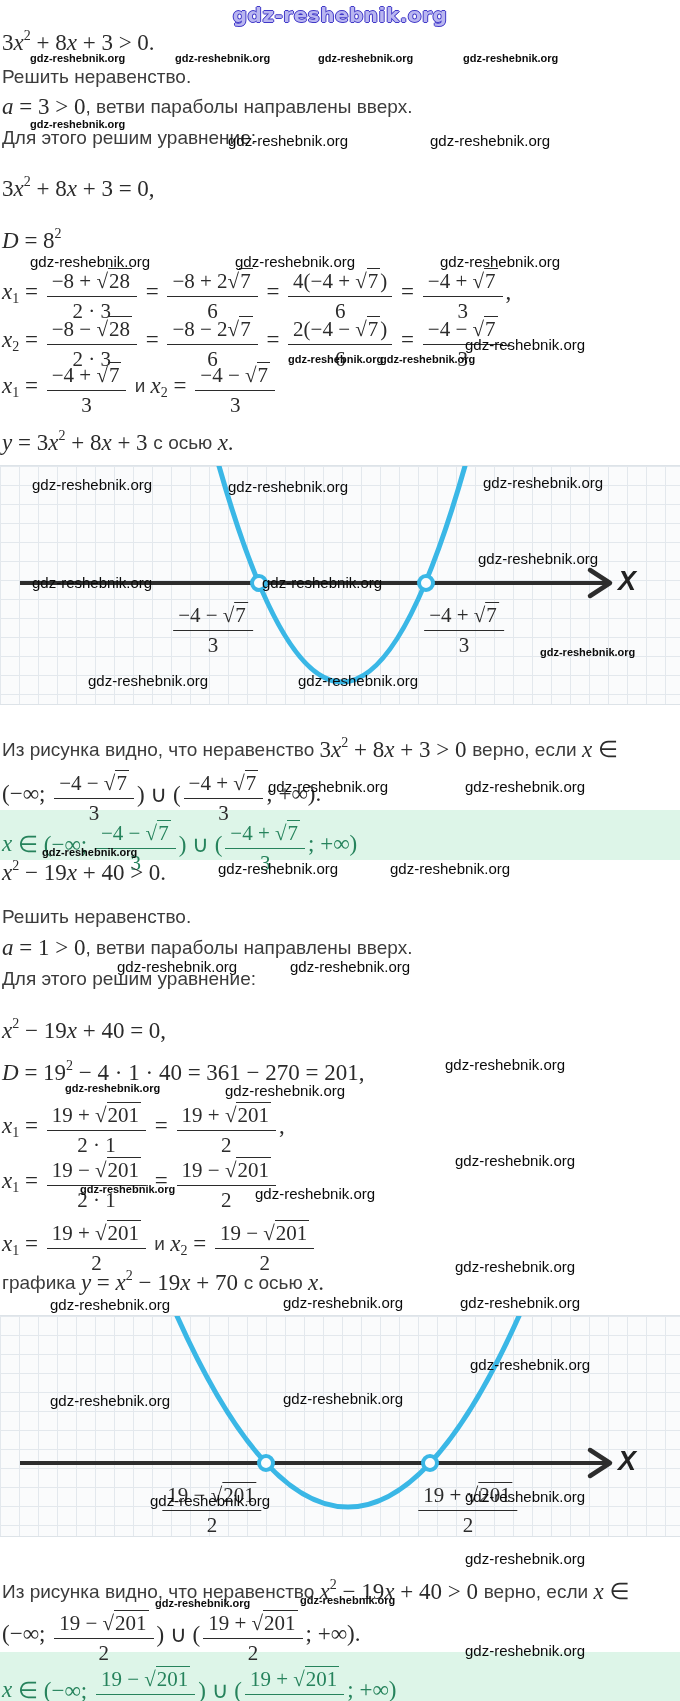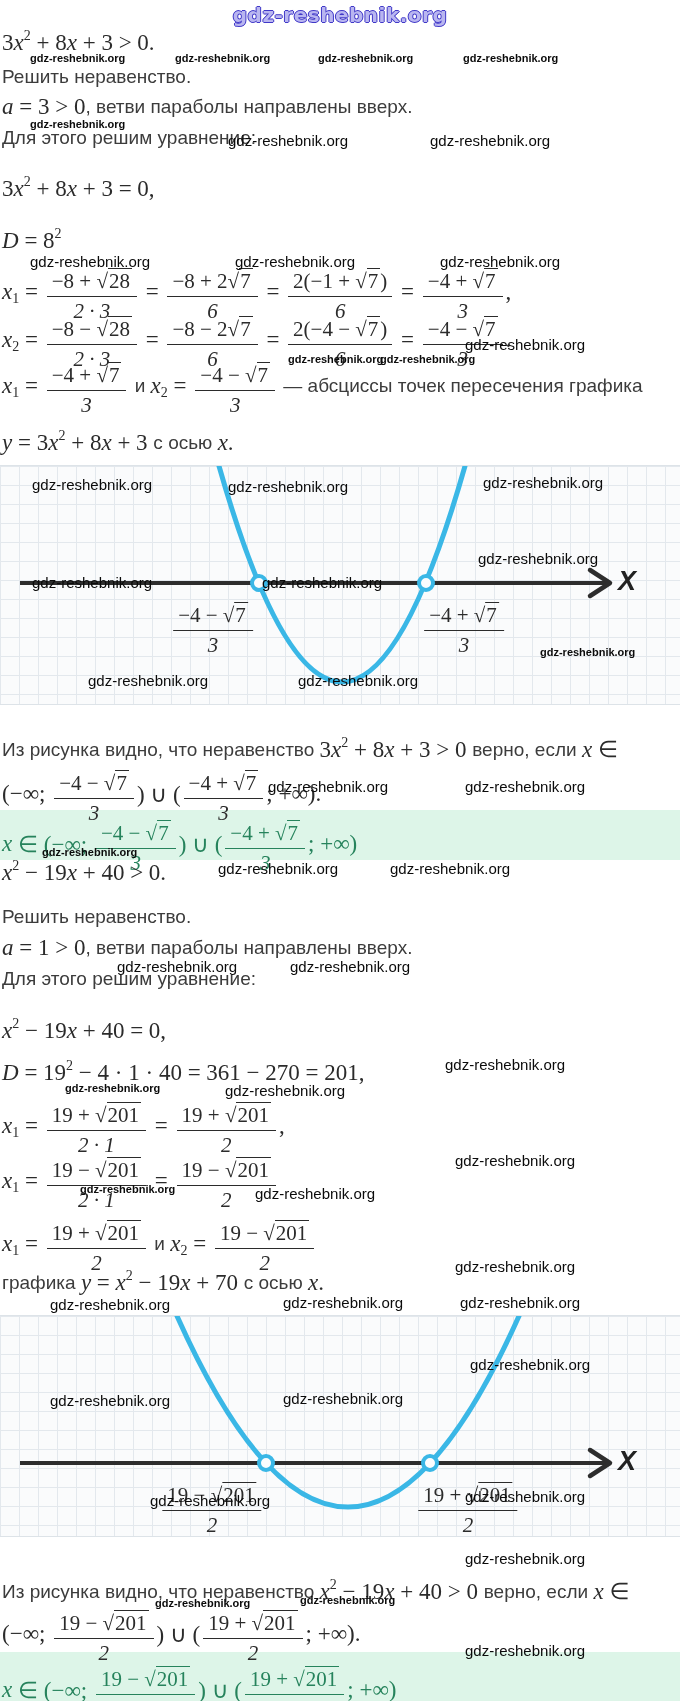--- a/index.html
+++ b/index.html
@@ -10,21 +10,21 @@
         font-size:23px;color:#2b2b2b;z-index:4;}
   .line span{white-space:pre;}
   .up{}
   .it{font-style:italic;}
   .sn{font-family:"Liberation Sans",sans-serif;font-size:19px;color:#3c3c3c;}
   .txt{font-family:"Liberation Sans",sans-serif;}
   .sp{font-size:14px;transform:translateY(-7px);}
   .sb{font-size:14px;transform:translateY(7px);}
   .fr{display:inline-flex;flex-direction:column;align-items:center;margin:0 3px;font-size:21px;}
   .fr .nu{padding:1px 5px 2px;border-bottom:1.6px solid currentColor;white-space:pre;margin-top:8px;}
-  .fr .de{padding-top:2px;white-space:pre;font-style:italic;}
+  .fr .de{padding-top:2px;white-space:pre;}
   .sq .rad{border-top:1.6px solid currentColor;padding:0 2px 0 1px;}
   .center{transform:translateX(-50%);}
   .xaxis{font-family:"Liberation Sans",sans-serif;font-style:italic;font-weight:bold;
          font-size:27px;color:#222222;}
   .ans{color:#26835c;}
   
   .graph{position:absolute;left:0;width:680px;z-index:1;
          background-color:#fafbfc;
          background-image:linear-gradient(#e3e8ed 1px,transparent 1px),
                           linear-gradient(90deg,#e3e8ed 1px,transparent 1px);
@@ -107,21 +107,21 @@
         <span class="sp">2</span>
       </div>
       <div class="line" style="top: 260px; left: 2px;">
         <span class="it">x</span>
         <span class="sb">1</span>
         <span class="up"> = </span>
         <span class="fr"><span class="nu"><span class="up">−8 + </span><span class="sq">√<span class="rad">28</span></span></span><span class="de"><span class="up">2 · 3</span></span></span>
         <span class="up"> = </span>
         <span class="fr"><span class="nu"><span class="up">−8 + 2</span><span class="sq">√<span class="rad">7</span></span></span><span class="de"><span class="up">6</span></span></span>
         <span class="up"> = </span>
-        <span class="fr"><span class="nu"><span class="up">2(−1 + </span><span class="sq">√<span class="rad">7</span></span><span class="up">)</span></span><span class="de"><span class="up">6</span></span></span>
+        <span class="fr"><span class="nu"><span class="up">4(−4 + </span><span class="sq">√<span class="rad">7</span></span><span class="up">)</span></span><span class="de"><span class="up">6</span></span></span>
         <span class="up"> = </span>
         <span class="fr"><span class="nu"><span class="up">−4 + </span><span class="sq">√<span class="rad">7</span></span></span><span class="de"><span class="up">3</span></span></span>
         <span class="up">,</span>
       </div>
       <div class="line" style="top: 308px; left: 2px;">
         <span class="it">x</span>
         <span class="sb">2</span>
         <span class="up"> = </span>
         <span class="fr"><span class="nu"><span class="up">−8 − </span><span class="sq">√<span class="rad">28</span></span></span><span class="de"><span class="up">2 · 3</span></span></span>
         <span class="up"> = </span>
@@ -135,21 +135,20 @@
       <div class="line" style="top: 354px; left: 2px;">
         <span class="it">x</span>
         <span class="sb">1</span>
         <span class="up"> = </span>
         <span class="fr"><span class="nu"><span class="up">−4 + </span><span class="sq">√<span class="rad">7</span></span></span><span class="de"><span class="up">3</span></span></span>
         <span class="sn"> и </span>
         <span class="it">x</span>
         <span class="sb">2</span>
         <span class="up"> = </span>
         <span class="fr"><span class="nu"><span class="up">−4 − </span><span class="sq">√<span class="rad">7</span></span></span><span class="de"><span class="up">3</span></span></span>
-        <span class="sn"> — абсциссы точек пересечения графика</span>
       </div>
       <div class="line" style="top: 430px; left: 2px;">
         <span class="it">y</span>
         <span class="up"> = 3</span>
         <span class="it">x</span>
         <span class="sp">2</span>
         <span class="up"> + 8</span>
         <span class="it">x</span>
         <span class="up"> + 3 </span>
         <span class="sn">с осью </span>

